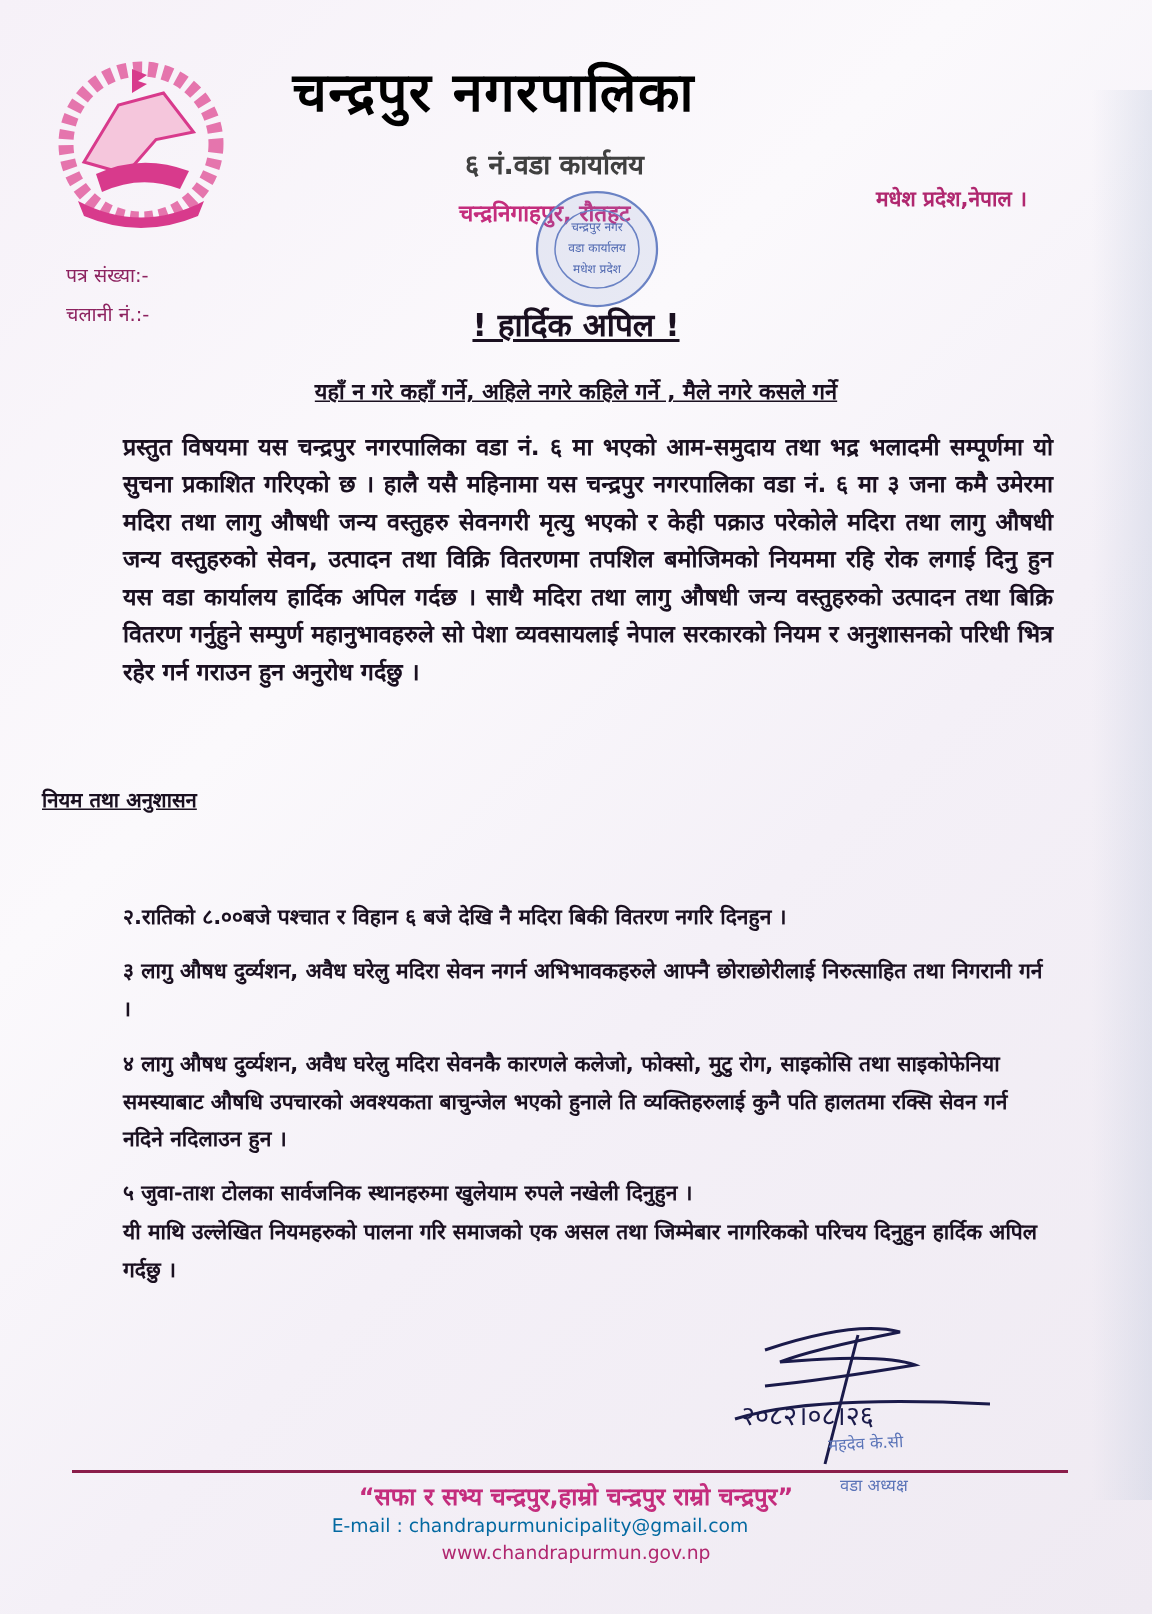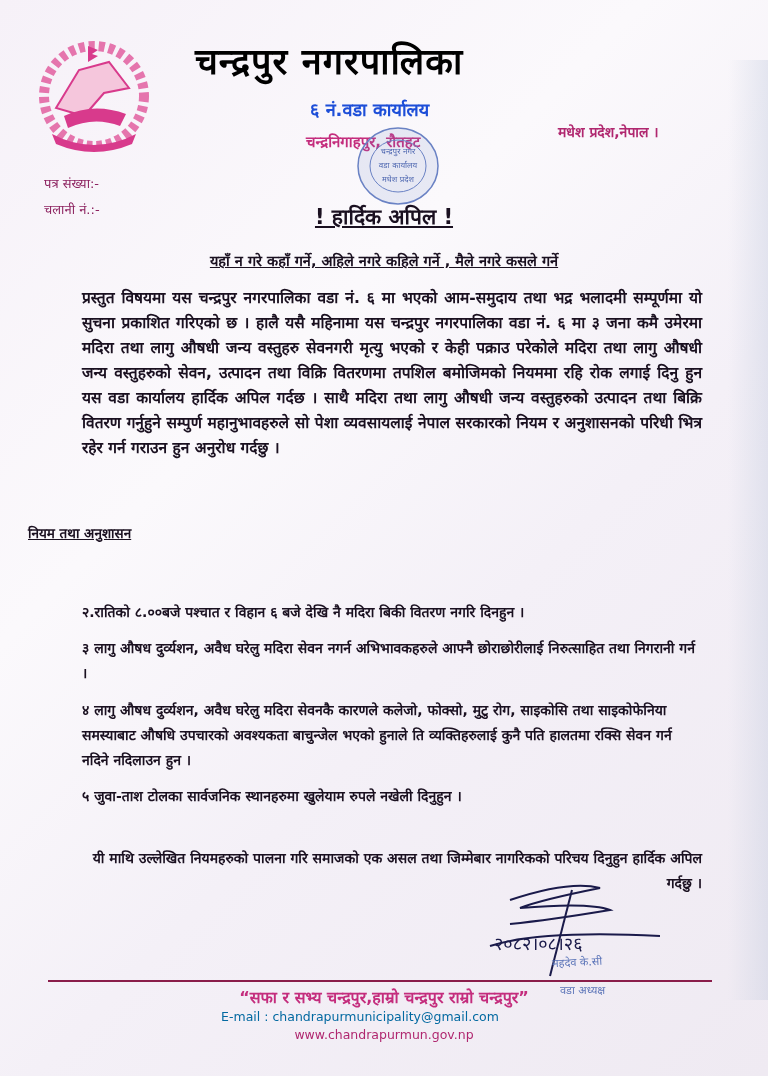--- a/index.html
+++ b/index.html
@@ -7,35 +7,35 @@
     width:768px; height:1076px; overflow:hidden; position:relative;
     background: linear-gradient(135deg, #f6f1f8 0%, #fbf9fc 35%, #f4f0f7 60%, #efeaf2 100%);
     font-family: "DejaVu Sans", sans-serif;
     color:#1a1020;
   }
   .page { position:absolute; left:0; top:0; width:768px; height:1076px; }
   .shade-right { position:absolute; right:0; top:60px; width:40px; height:940px;
     background: linear-gradient(90deg, rgba(200,210,225,0) 0%, rgba(190,200,220,0.35) 100%); }
   .logo { position:absolute; left:34px; top:38px; width:120px; height:118px; }
   .title { position:absolute; left:195px; top:36px; font-size:36px; font-weight:bold; color:#000000; letter-spacing:1px; }
-  .ward-office { position:absolute; left:310px; top:97px; font-size:18px; font-weight:bold; color:#1d4ed8; }
+  .ward-office { position:absolute; left:310px; top:97px; font-size:18px; font-weight:bold; color:#404040; }
   .address { position:absolute; left:306px; top:118px; font-size:15px; font-weight:bold; color:#c42d7d;margin-top:13px; }
-  .province { position:absolute; left:558px; top:122px; font-size:14px; font-weight:bold; color:#b0276f; }
+  .province { position:absolute; left:584px; top:122px; font-size:14px; font-weight:bold; color:#b0276f; }
   .stamp { position:absolute; left:352px; top:124px; width:92px; height:84px; }
   .letter-no { position:absolute; left:44px; top:174px; font-size:13px; color:#8d2360; }
   .dispatch-no { position:absolute; left:44px; top:200px; font-size:13px; color:#8d2360; }
   .heading { position:absolute; left:0; width:768px; top:202px; text-align:center; font-size:21px; font-weight:bold; }
   .heading span { text-decoration:underline; }
   .subheading { position:absolute; left:0; width:768px; top:250px; text-align:center; font-size:14.5px; font-weight:bold; }
   .subheading span { text-decoration:underline; }
   .para { position:absolute; left:82px; width:620px; top:286px; font-size:15.5px; line-height:25px; text-align:justify; font-weight:bold; }
   .rules-title { position:absolute; left:0; width:768px; top:524px; font-size:13.5px; font-weight:bold;padding-left:28px; }
   .rules-title span { text-decoration:underline; }
   .rule { position:absolute; left:82px; width:620px; font-size:14px; line-height:25px; font-weight:bold; }
-  .closing { position:absolute; left:82px; width:620px; top:846px; font-size:14px; line-height:25px; text-align:right; font-weight:bold; }
+  .closing { position:absolute; left:82px; width:620px; top:810px; font-size:14px; line-height:25px; text-align:left; font-weight:bold; }
   .signature { position:absolute; left:480px; top:880px; width:190px; height:100px; }
   .signer-name { position:absolute; left:552px; top:954px; font-size:11px; color:#5b74b8; transform:rotate(-3deg); }
   .signer-title { position:absolute; left:560px; top:982px; font-size:11px; color:#5b74b8; }
   .footer-line { position:absolute; left:48px; top:980px; width:664px; height:2px; background:#8a1d4a; }
   .slogan { position:absolute; left:0; width:768px; top:986px; text-align:center; font-size:16px; font-weight:bold; color:#c42d7d; }
   .email { position:absolute; left:0; width:720px; top:1009px; text-align:center; font-size:12.5px; color:#0369a1; }
   .website { position:absolute; left:0; width:768px; top:1027px; text-align:center; font-size:12.5px; color:#b0276f; }
 </style>
 </head>
 <body>

